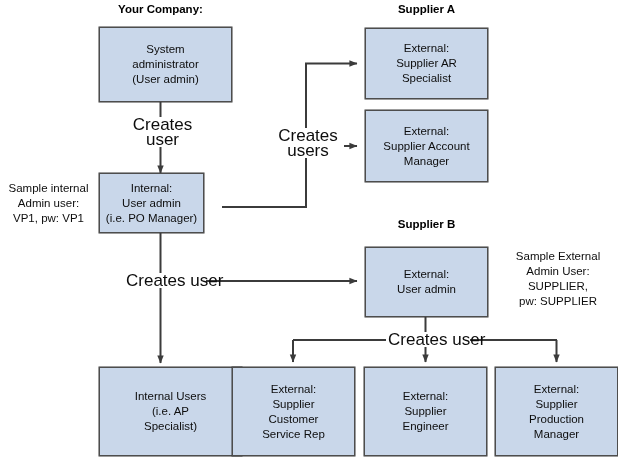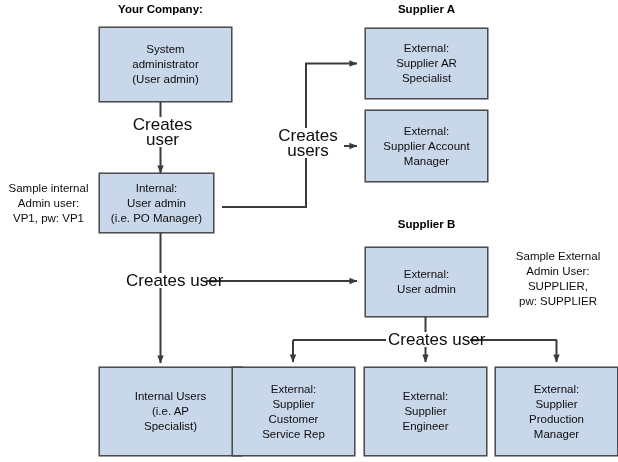--- a/index.html
+++ b/index.html
@@ -118,21 +118,21 @@
   <div class="group-title" style="left:365px; top:3px; width:123px;">Supplier A</div>
 
   <div class="node" style="left:99px; top:27px; width:133px; height:75px;">
     <span class="node-text">
       <span>System</span><br>
       <span>administrator</span><br>
       <span>(User admin)</span>
     </span>
   </div>
 
-  <div class="node" style="left:99px; top:173px; width:115px; height:60px;">
+  <div class="node" style="left:99px; top:173px; width:105px; height:60px;">
     <span class="node-text">
       <span>Internal:</span><br>
       <span>User admin</span><br>
       <span>(i.e. PO Manager)</span>
     </span>
   </div>
 
   <div class="node" style="left:365px; top:28px; width:123px; height:71px;">
     <span class="node-text">
       <span>External:</span><br>

